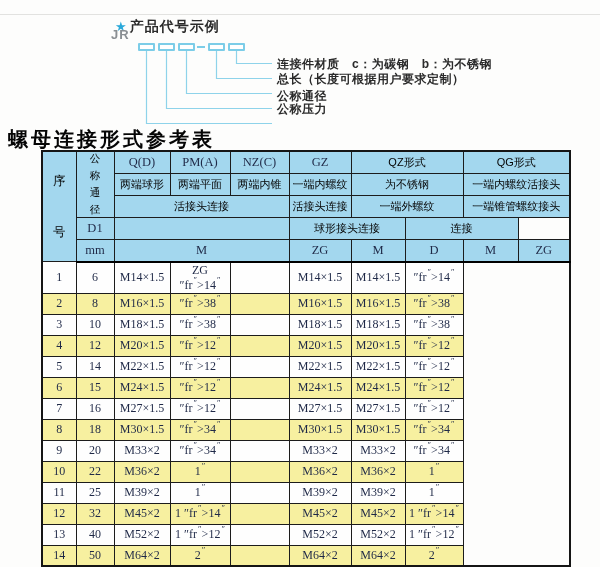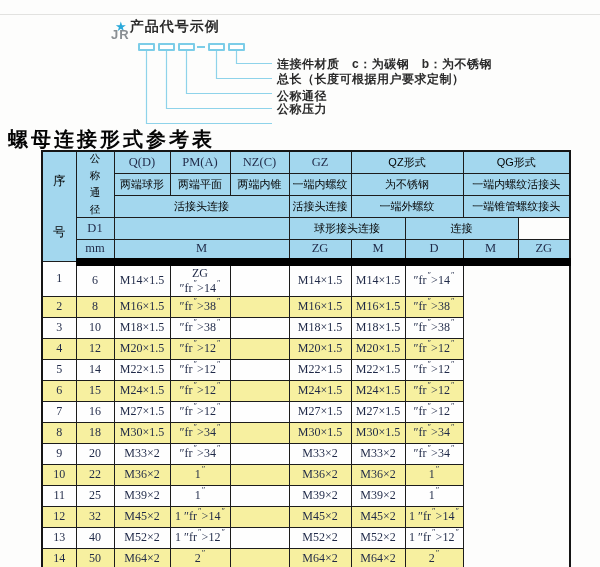--- a/index.html
+++ b/index.html
@@ -18,21 +18,21 @@
 
   
   .tbl-title { position: absolute; left: 8px; top: 126px; font-family: "DejaVu Serif", serif; font-size: 20px; font-weight: bold; color: #050505; letter-spacing: 3px; }
 
   
   table { position: absolute; left: 41px; top: 150px; width: 528px; border-collapse: collapse; table-layout: fixed; border: 2px solid #151515; }
   td { border: 1px solid #1c1c1c; text-align: center; vertical-align: middle; padding: 0; overflow: hidden; }
   thead tr { height: 22px; }
   thead td { background: #a3d7ee; font-size: 11px; color: #050505; }
   thead tr.sub td { height: 22px; }
-  thead tr:last-child td { border-bottom: 8px solid #000000; }
+  thead tr:last-child td { border-bottom: 2px solid #000000; }
   tbody tr { height: 21px; }
   tbody td { background: #fefefe; font-family: "Liberation Serif", serif; font-size: 12px; color: #1f2947; }
   tbody tr:nth-child(even) td { background: #f7f0a0; }
   .lat { font-family: "Liberation Serif", serif; font-size: 12px; color: #1f2947; }
   thead td.lat { font-size: 12.5px; margin-top: 16px; }
   .vcol { display: flex; flex-direction: column; align-items: center; justify-content: center; }
   .vcol.serial { gap: 34px; font-size: 12.5px; }
   .vcol.nominal { gap: 3px; font-size: 10.5px; }
   .dq { font-size: 8.5px; vertical-align: top; position: relative; top: -3px; margin-left: 1px; }
 </style>

